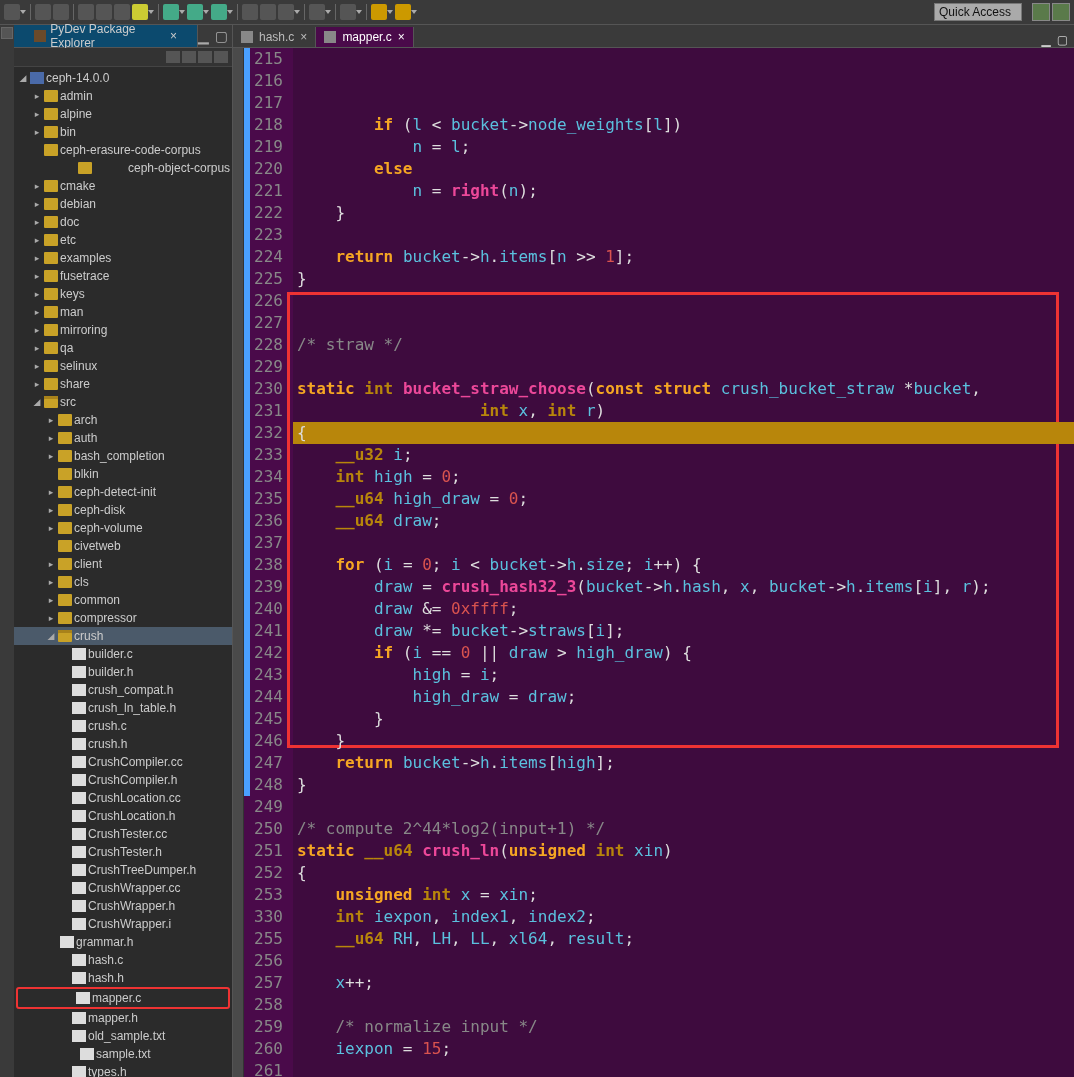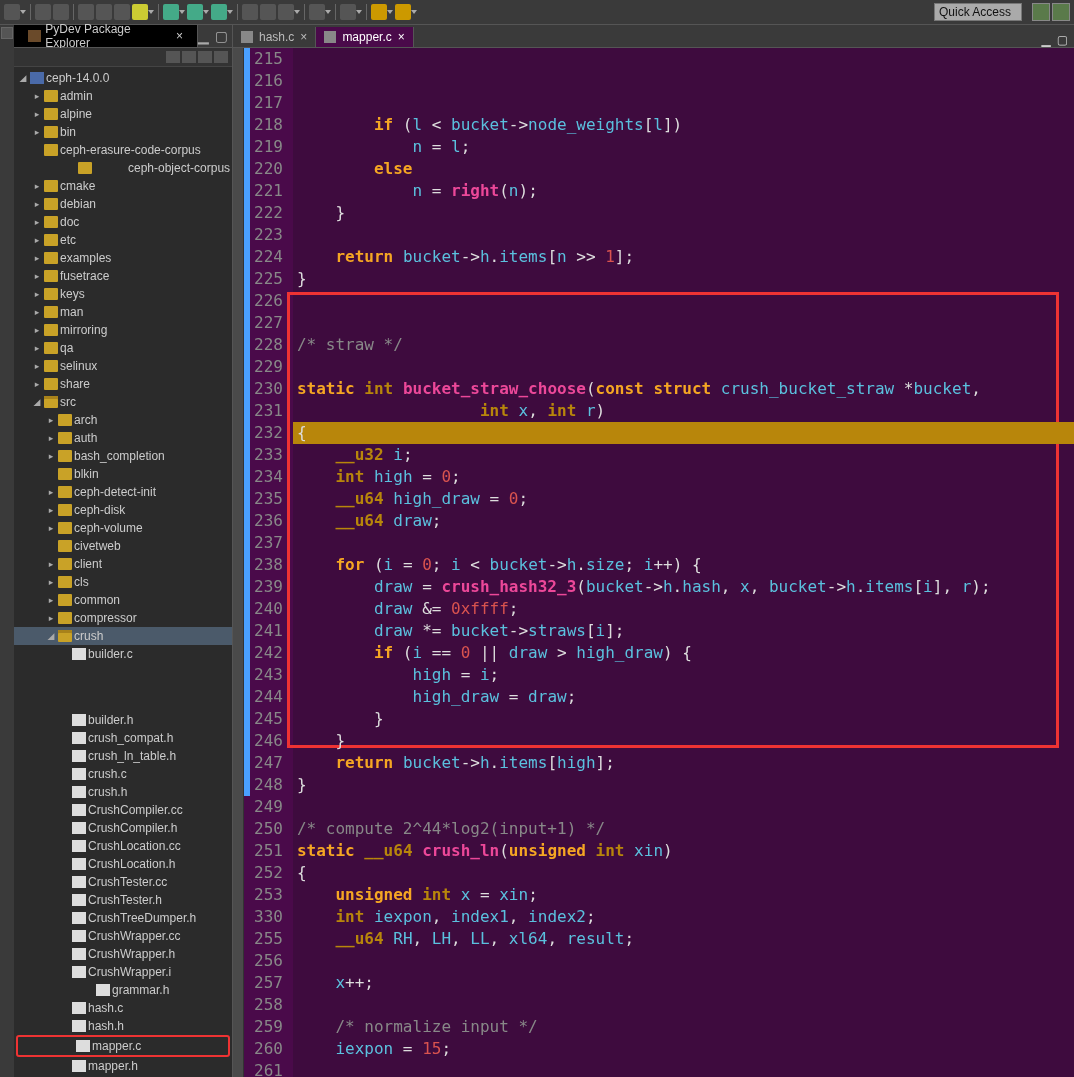--- a/index.html
+++ b/index.html
@@ -9,21 +9,21 @@
   .toolbar .drop{width:0;height:0;border-left:3px solid transparent;border-right:3px solid transparent;border-top:4px solid #aaa;margin-left:-2px;}
   .quick-access{margin-left:auto;background:#aaa;color:#111;border:1px solid #777;padding:1px 4px;font-size:12px;width:78px;}
   .persp-btns{display:flex;gap:2px;margin-left:8px;}
   .persp-btns .p{width:16px;height:16px;background:#5a7a4a;border:1px solid #888;}
   .main{display:flex;height:calc(1077px - 24px);}
   .leftcol{display:flex;width:232px;border-right:1px solid #555;}
   .gutter{width:14px;background:#3a3a3a;display:flex;flex-direction:column;gap:2px;padding-top:2px;align-items:center;}
   .gutter .g{width:10px;height:10px;background:#555;border:1px solid #666;}
   .sidebar{flex:1;background:#2b2b2b;display:flex;flex-direction:column;}
   .view-tab{height:22px;background:#3a3a3a;border-bottom:1px solid #555;display:flex;align-items:center;}
-  .view-tab .tab{background:#000000;height:22px;display:flex;align-items:center;padding:0 14px;gap:4px;border-right:1px solid #555;}
+  .view-tab .tab{background:#0c4a6e;height:22px;display:flex;align-items:center;padding:0 20px;gap:4px;border-right:1px solid #555;}
   .view-tab .x{color:#ccc;cursor:pointer;}
   .view-tab .ctrls{margin-left:auto;display:flex;gap:6px;padding-right:4px;}
   .view-tab .ctrls span{color:#aaa;cursor:pointer;font-size:14px;line-height:14px;}
   .mini-tb{height:18px;background:#333;display:flex;justify-content:flex-end;align-items:center;gap:2px;padding:0 4px;border-bottom:1px solid #444;}
   .mini-tb .m{width:14px;height:12px;background:#555;}
   .tree{flex:1;overflow:auto;padding:2px 0 8px 0;}
   .node{display:flex;align-items:center;height:18px;padding-left:4px;gap:2px;white-space:nowrap;cursor:pointer;}
   .node.selected{background:#4b5a6a;}
   .node.hl{border:2px solid #e33;border-radius:3px;margin:0 2px;}
   .twist{width:10px;text-align:center;color:#aaa;font-size:9px;}
@@ -285,21 +285,21 @@
           <div class="node selected" style="padding-left: 32px;">
             <span class="twist">◢</span>
             <span class="ficon folder-open"></span>
             <span>crush</span>
           </div>
           <div class="node" style="padding-left: 46px;">
             <span class="twist"></span>
             <span class="ficon file"></span>
             <span>builder.c</span>
           </div>
-          <div class="node" style="padding-left: 46px; margin-top: 48px;">
+          <div class="node" style="padding-left: 46px;">
             <span class="twist"></span>
             <span class="ficon file"></span>
             <span>builder.h</span>
           </div>
           <div class="node" style="padding-left: 46px;">
             <span class="twist"></span>
             <span class="ficon file"></span>
             <span>crush_compat.h</span>
           </div>
           <div class="node" style="padding-left: 46px;">
@@ -360,21 +360,21 @@
           <div class="node" style="padding-left: 46px;">
             <span class="twist"></span>
             <span class="ficon file"></span>
             <span>CrushWrapper.h</span>
           </div>
           <div class="node" style="padding-left: 46px;">
             <span class="twist"></span>
             <span class="ficon file"></span>
             <span>CrushWrapper.i</span>
           </div>
-          <div class="node" style="padding-left: 70px; align-items: center;">
+          <div class="node" style="padding-left: 34px; align-items: center;">
             <span class="twist"></span>
             <span class="ficon file"></span>
             <span>grammar.h</span>
           </div>
           <div class="node" style="padding-left: 46px;">
             <span class="twist"></span>
             <span class="ficon file"></span>
             <span>hash.c</span>
           </div>
           <div class="node" style="padding-left: 46px;">

